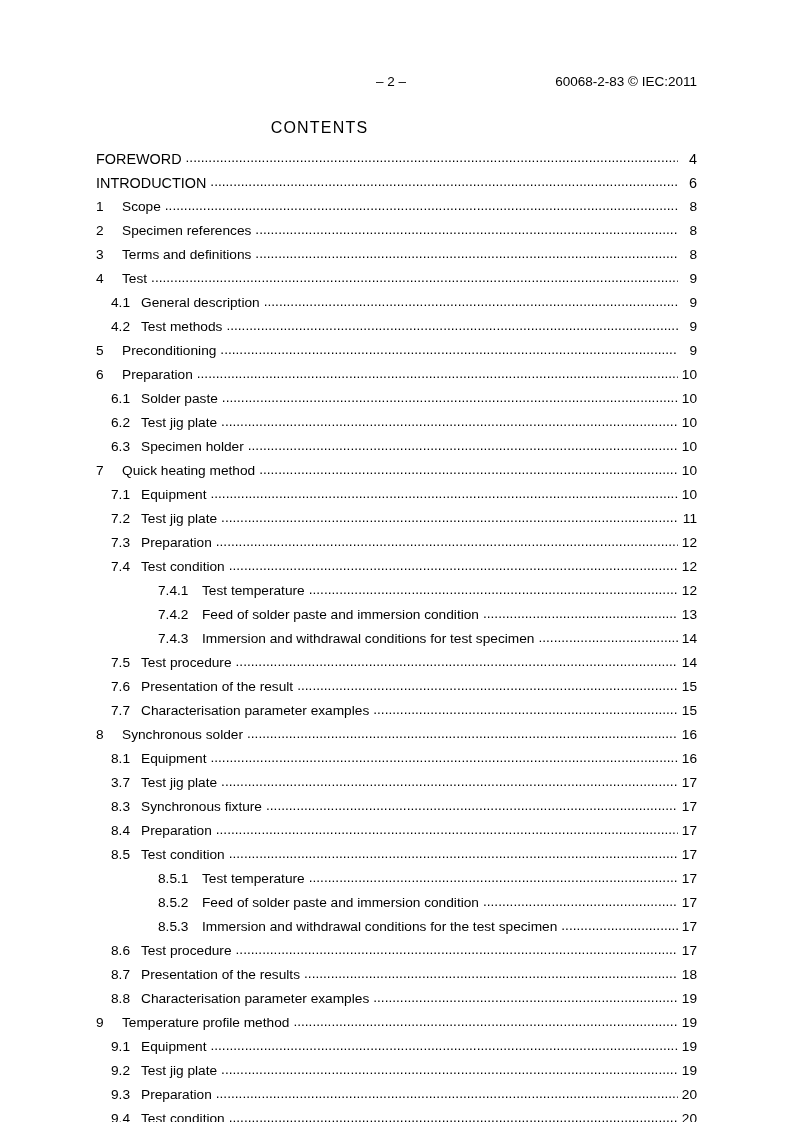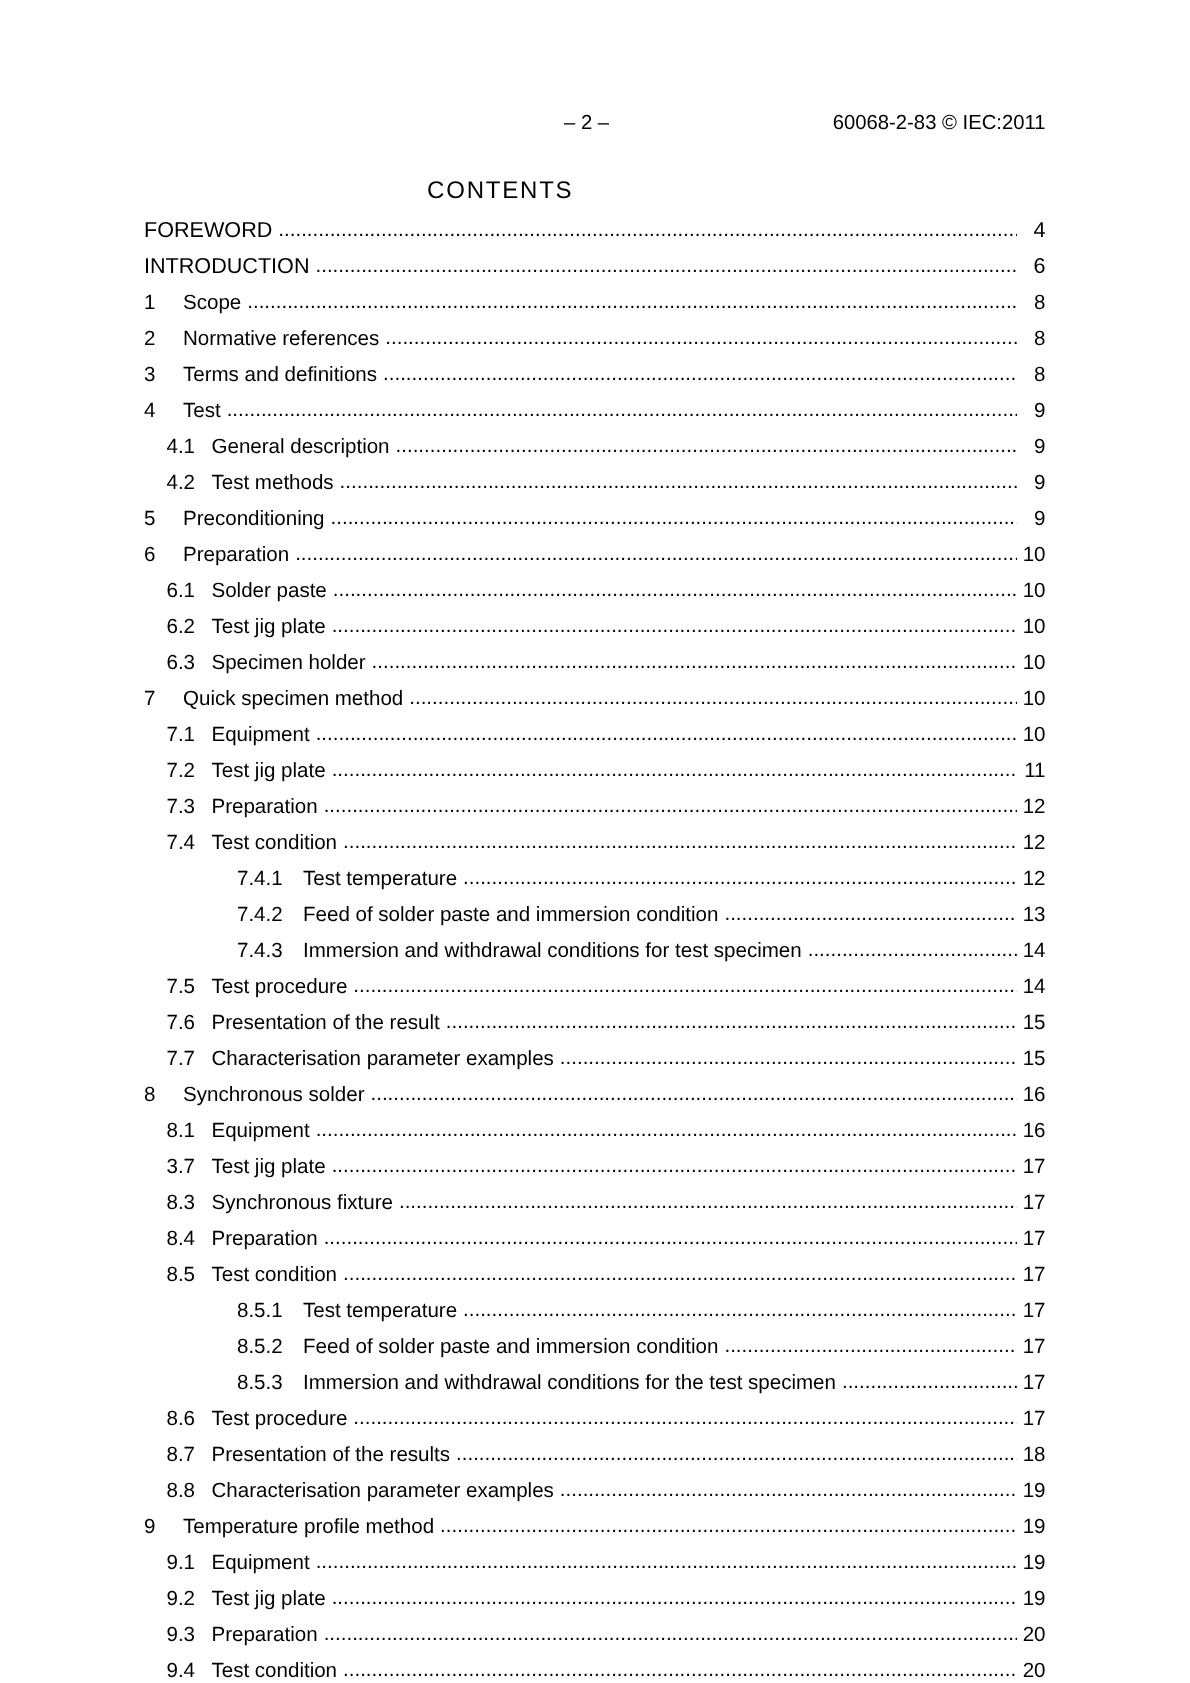--- a/index.html
+++ b/index.html
@@ -32,35 +32,35 @@
     white-space: nowrap;
   }
   .header-ref {
     position: absolute;
     right: 0;
     white-space: nowrap;
   }
   .contents-title {
     position: absolute;
     top: 119px;
-    left: 18px;
+    left: 4px;
     width: 631px;
     text-align: center;
     font-size: 16px;
     letter-spacing: 1.2px;
   }
   .toc {
     position: absolute;
     top: 147px;
     left: 96px;
     width: 601px;
   }
   .toc-row {
     display: flex;
-    align-items: flex-start;
+    align-items: center;
     font-size: 13.7px;
     line-height: 1.0;
     height: 24px;
     white-space: nowrap;
   }
   .toc-row.lvl0 { font-size: 14.4px; }
   .num {
     flex: 0 0 auto;
     text-align: left;
   }
@@ -116,21 +116,21 @@
         <span class="pg">6</span>
       </div>
       <div class="toc-row lvl1">
         <span class="num">1</span>
         <span class="label">Scope</span>
         <span class="dots">............................................................................................................................................................................................................................</span>
         <span class="pg">8</span>
       </div>
       <div class="toc-row lvl1">
         <span class="num">2</span>
-        <span class="label">Normative references</span>
+        <span class="label">Specimen references</span>
         <span class="dots">............................................................................................................................................................................................................................</span>
         <span class="pg">8</span>
       </div>
       <div class="toc-row lvl1">
         <span class="num">3</span>
         <span class="label">Terms and definitions</span>
         <span class="dots">............................................................................................................................................................................................................................</span>
         <span class="pg">8</span>
       </div>
       <div class="toc-row lvl1">
@@ -176,21 +176,21 @@
         <span class="pg">10</span>
       </div>
       <div class="toc-row lvl2">
         <span class="num">6.3</span>
         <span class="label">Specimen holder</span>
         <span class="dots">............................................................................................................................................................................................................................</span>
         <span class="pg">10</span>
       </div>
       <div class="toc-row lvl1">
         <span class="num">7</span>
-        <span class="label">Quick specimen method</span>
+        <span class="label">Quick heating method</span>
         <span class="dots">............................................................................................................................................................................................................................</span>
         <span class="pg">10</span>
       </div>
       <div class="toc-row lvl2">
         <span class="num">7.1</span>
         <span class="label">Equipment</span>
         <span class="dots">............................................................................................................................................................................................................................</span>
         <span class="pg">10</span>
       </div>
       <div class="toc-row lvl2">

